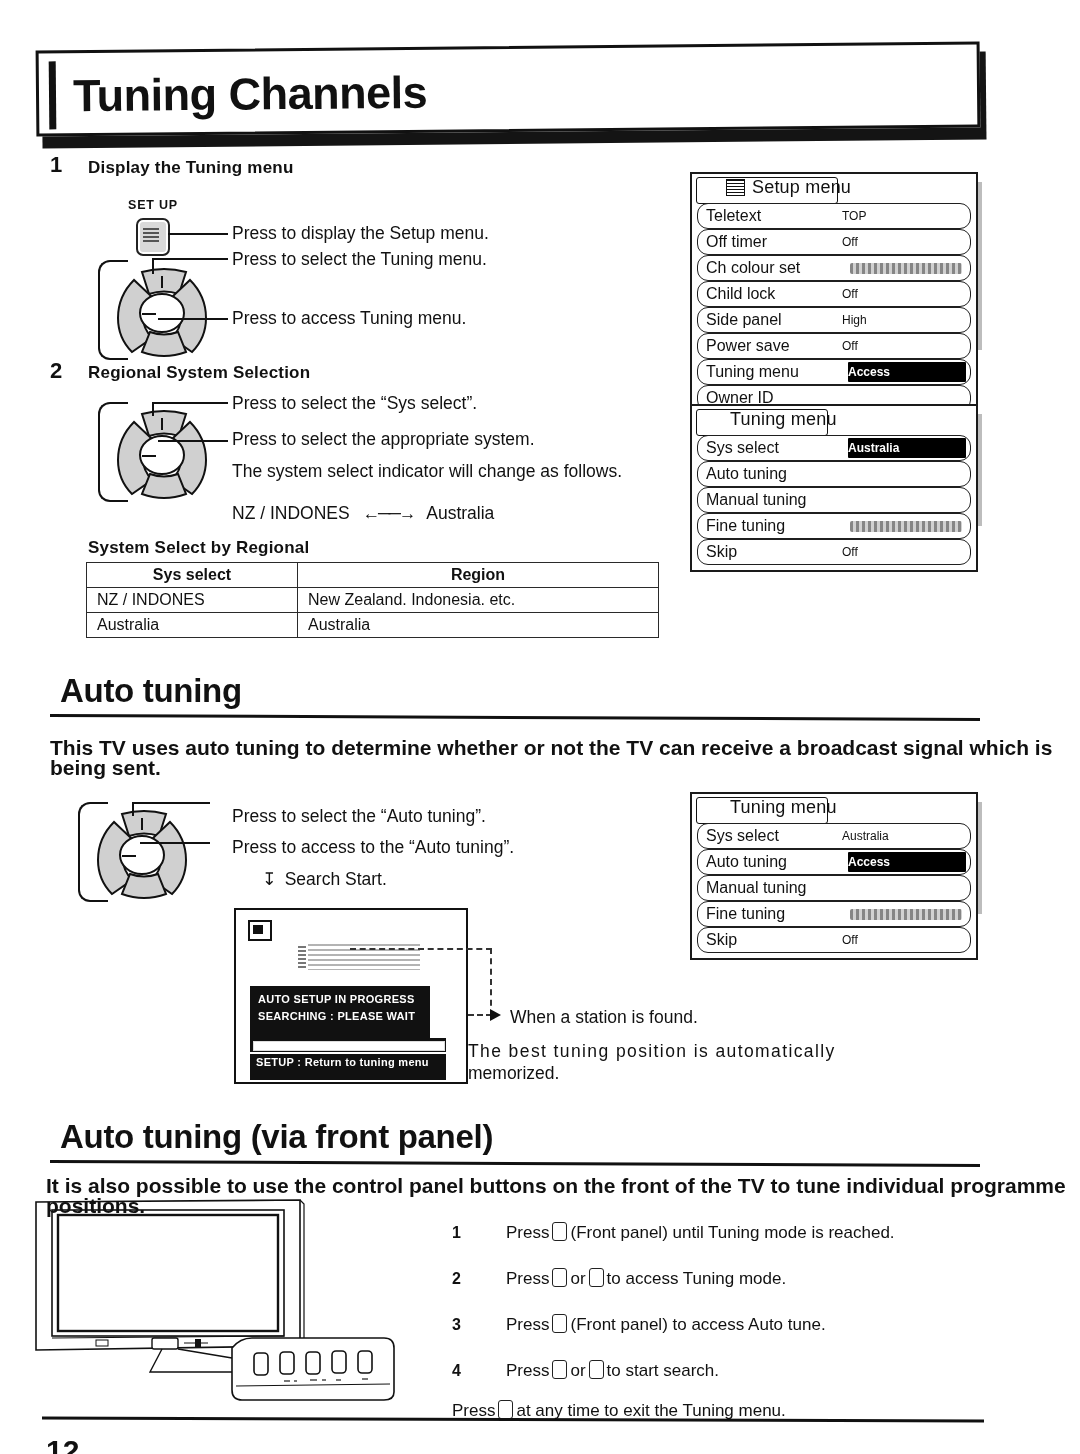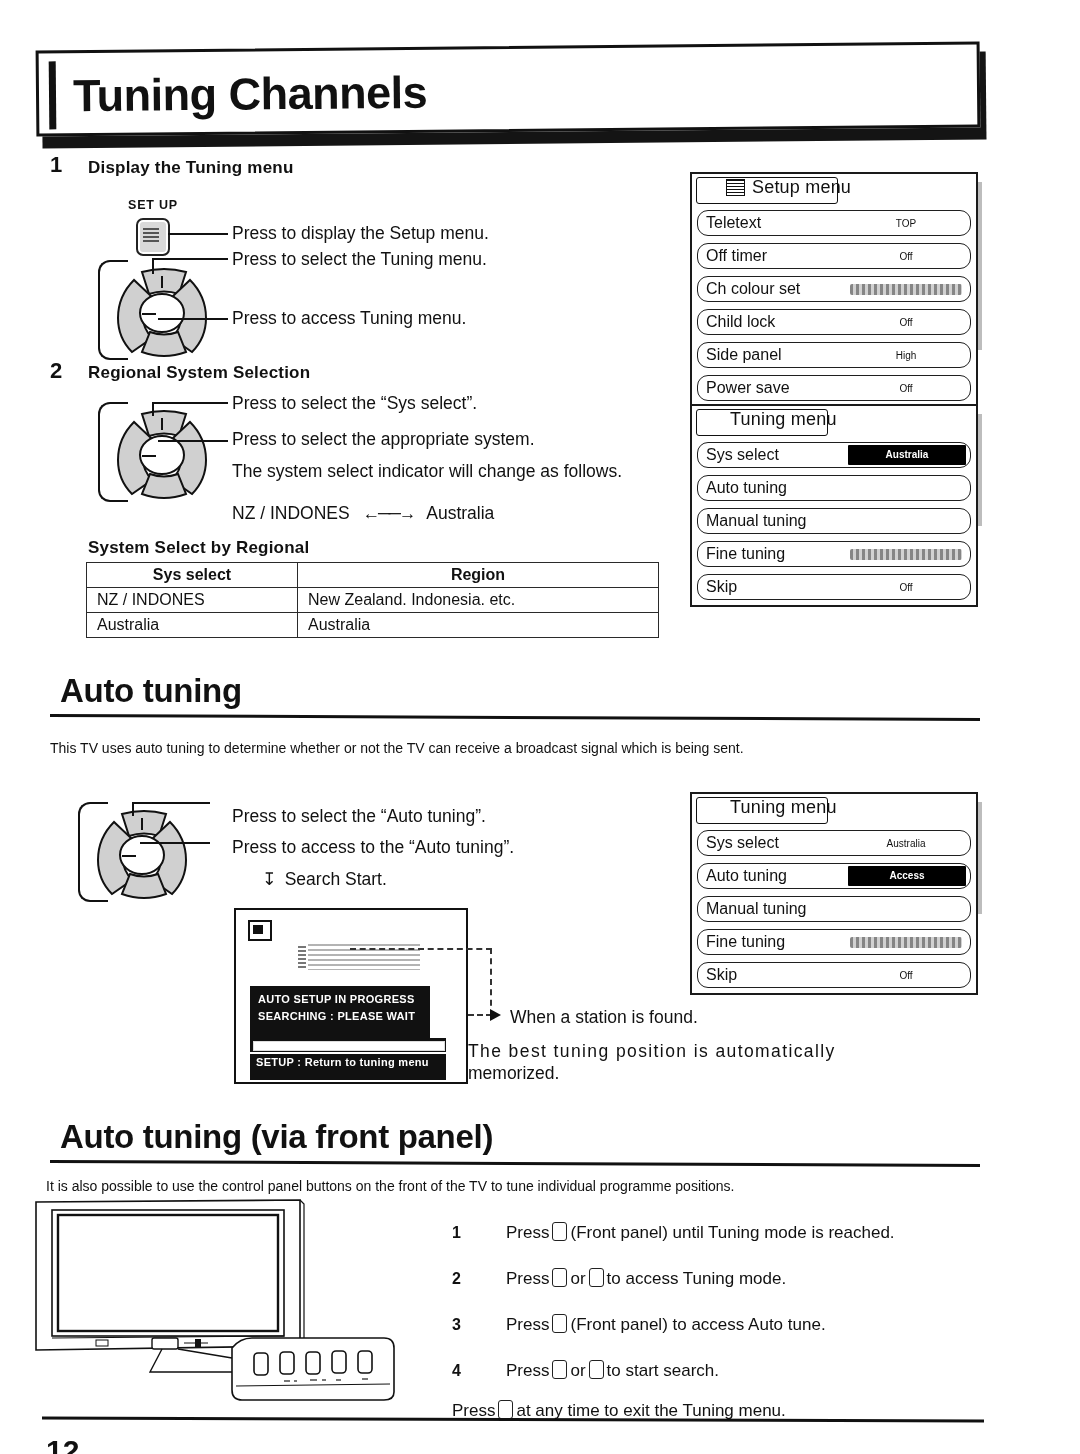--- a/index.html
+++ b/index.html
@@ -17,21 +17,21 @@
   .banner{position:absolute;left:0;top:0;width:944px;height:86px;background:#fff;border:3px solid #111;
           box-sizing:border-box;}
   .banner-bar{position:absolute;left:10px;top:8px;width:7px;height:68px;background:#111;}
   .banner-title{position:absolute;left:34px;top:4px;font-size:45px;font-weight:bold;letter-spacing:-0.5px;
                 line-height:78px;white-space:nowrap;}
 
   
   .step-num{position:absolute;font-size:22px;font-weight:bold;}
   .step-title{position:absolute;font-size:17px;font-weight:bold;letter-spacing:0.2px;text-align:right;}
   .note{position:absolute;font-size:17.5px;line-height:22px;}
-  .note-sm{position:absolute;font-size:14px;line-height:20px;}
+  .note-sm{position:absolute;font-size:21px;line-height:20px;font-weight:bold;}
 
   
   .setup-label{position:absolute;font-size:12.5px;letter-spacing:.8px;font-weight:600;}
   .setup-btn{position:absolute;width:30px;height:34px;border:2px solid #222;border-radius:7px;
              background:#d9d9d9;box-shadow:inset 0 0 0 2px #fff;}
   .setup-btn:after{content:"";position:absolute;left:5px;top:8px;width:16px;height:14px;
              background:repeating-linear-gradient(to bottom,#555 0 2px,transparent 2px 4px);}
 
   
   .pad{position:absolute;width:118px;height:104px;}
@@ -46,23 +46,23 @@
   
   .osd{position:absolute;background:#fff;border:2px solid #1a1a1a;padding:0;}
   .osd-shadow{position:absolute;background:#bdbdbd;}
   .osd-head{position:relative;height:27px;display:flex;align-items:center;gap:7px;padding:0 28px;}
   .osd-head .hicon{width:17px;height:15px;border:1.5px solid #111;background:
         repeating-linear-gradient(to bottom,#111 0 1px,#fff 1px 3px);flex:0 0 auto;}
   .osd-head .htitle{font-size:18px;font-weight:500;letter-spacing:.2px;white-space:nowrap;}
   .osd-headframe{position:absolute;left:4px;top:3px;height:25px;border:1.5px solid #111;border-radius:3px;}
   .osd-rows{padding:2px 5px 5px 5px;}
   .osd-row{position:relative;display:flex;align-items:center;height:23px;
-           border:1.5px solid #1f1f1f;border-radius:11px;margin-top:7px;padding:12px 8px;box-sizing:border-box;}
+           border:1.5px solid #1f1f1f;border-radius:11px;margin-top:0;padding:12px 8px;box-sizing:border-box;}
   .osd-row .lbl{font-size:16px;white-space:nowrap;}
-  .osd-row .val{position:absolute;right:0;width:128px;text-align:center;font-size:10px;}
+  .osd-row .val{position:absolute;right:0;width:128px;font-size:12px;}
   .osd-row .val.hl{background:#000;color:#fff;font-weight:600;right:4px;width:118px;height:20px;
                    line-height:20px;border-radius:1px;}
   .osd-row .val.gauge{right:8px;width:112px;height:11px;
        background:repeating-linear-gradient(to right,#707070 0 3px,#c9c9c9 3px 6px);
        opacity:.85;border-radius:2px;}
 
   
   .sstable{position:absolute;border-collapse:collapse;font-size:16px;}
   .sstable td,.sstable th{border:1px solid #2a2a2a;padding:3px 10px;font-weight:normal;}
   .sstable th{font-weight:bold;text-align:center;font-size:16px;}

